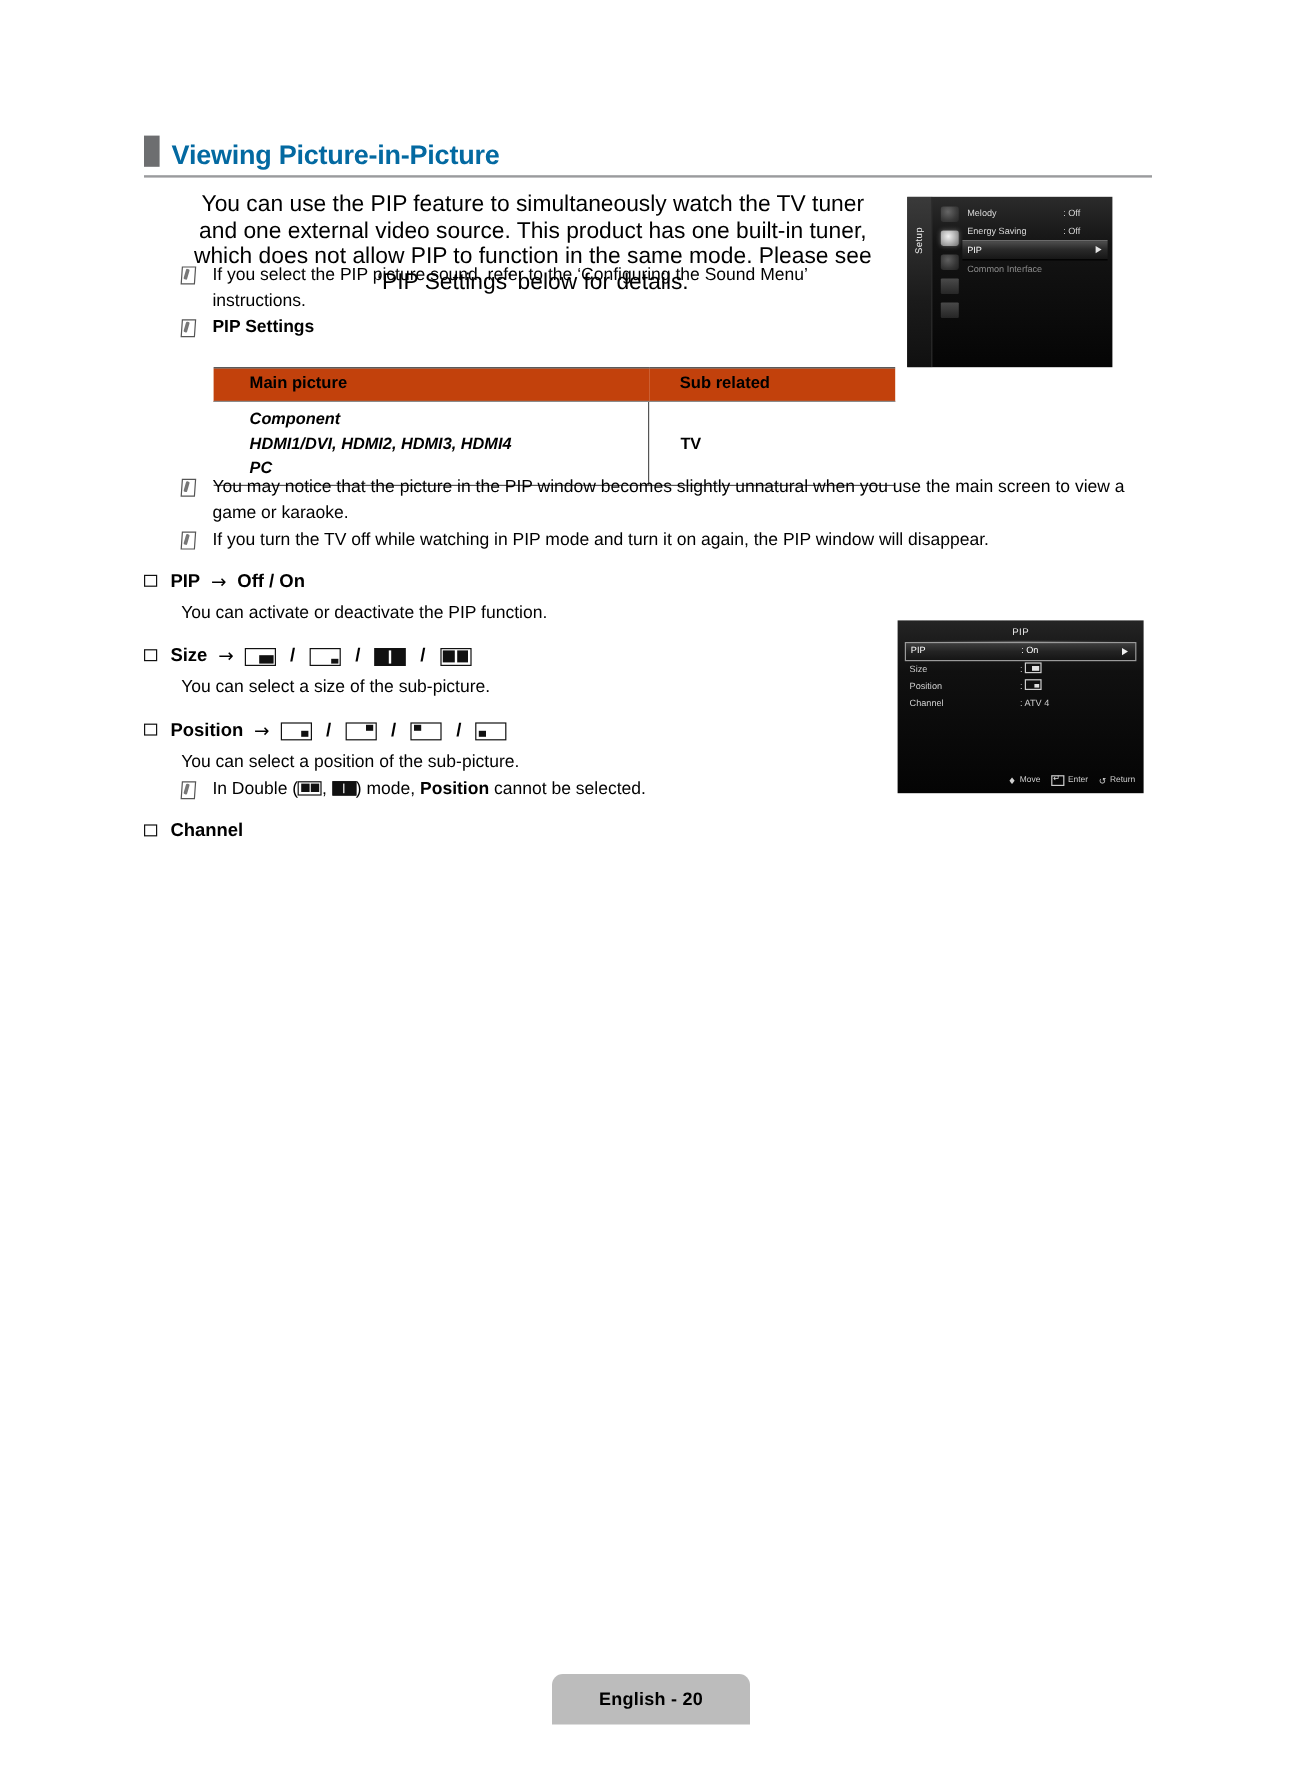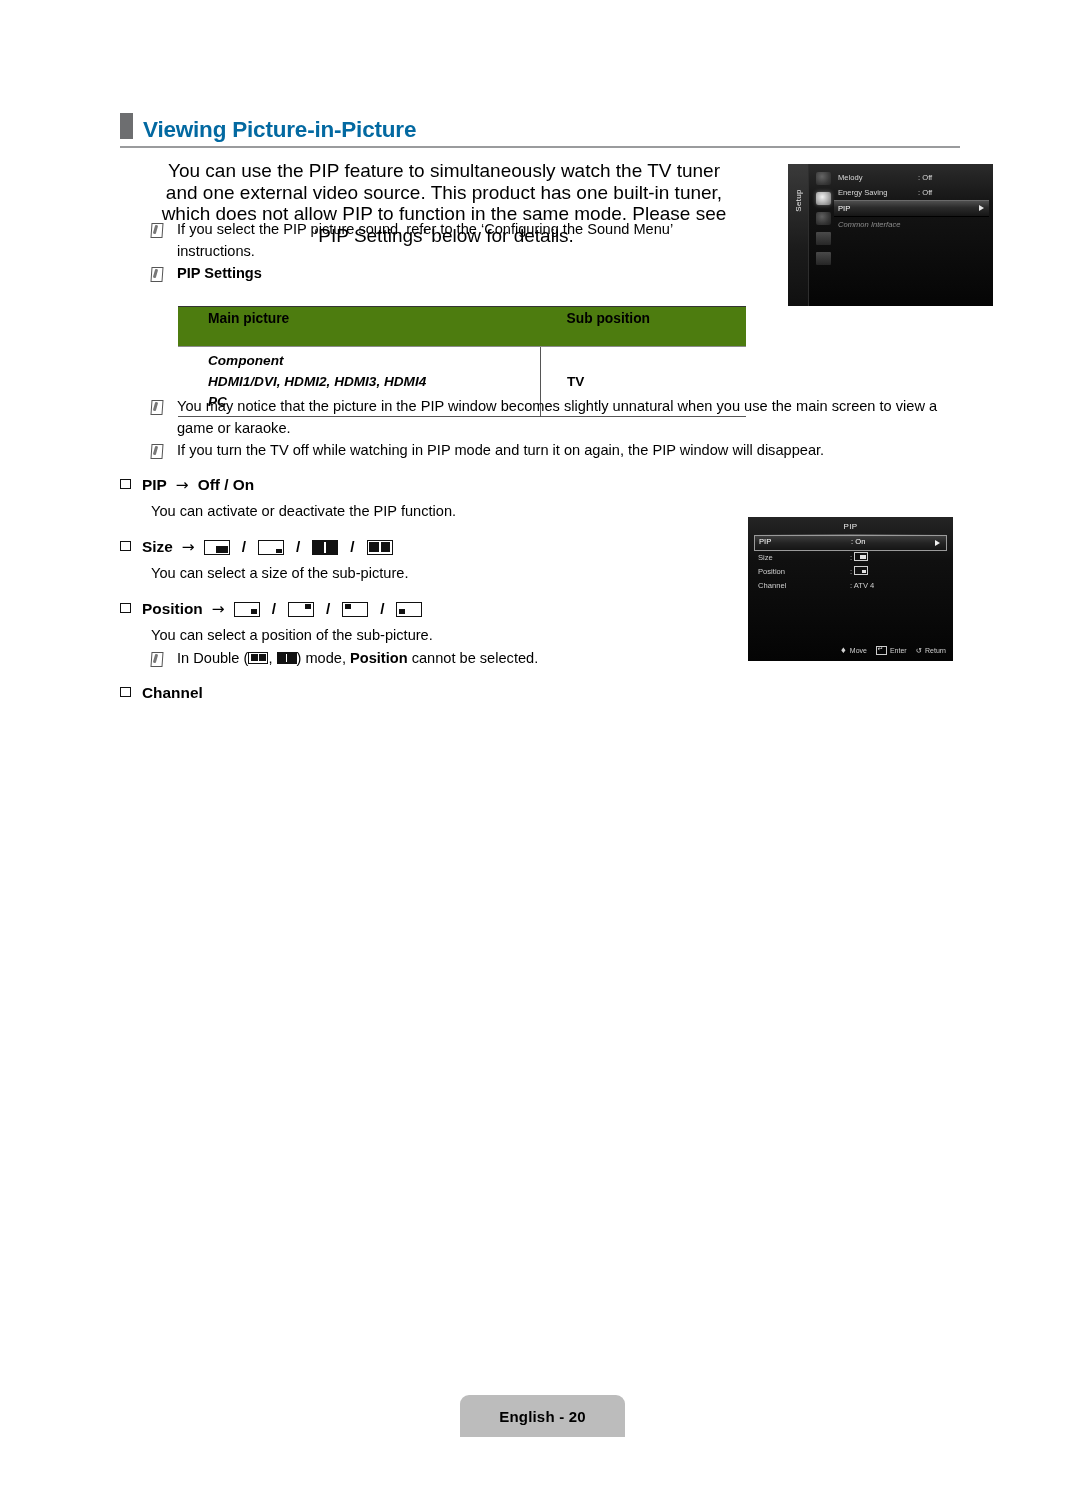--- a/index.html
+++ b/index.html
@@ -154,25 +154,25 @@
     font-size: 13.6px;
   }
   .pip-table th,
   .pip-table td {
     text-align: left;
     padding: 3px 0 3px 30px;
     vertical-align: top;
     font-weight: bold;
   }
   .pip-table thead th {
-    background: #4d7c0f;
+    background: #c2410c;
     border-top: 1.6px solid #333;
     border-bottom: 1.2px solid #8b8b8b;
     padding-top: 4px;
-    padding-bottom: 20px;
+    padding-bottom: 8px;
     font-size: 13.8px;
   }
   .pip-table thead th.sub-head {
     padding-left: 26px;
   }
   .pip-table tbody td {
     border-bottom: 1.4px solid #555;
     line-height: 20.5px;
     padding-top: 4px;
     padding-bottom: 3px;
@@ -280,23 +280,23 @@
   
   .osd {
     position: absolute;
     background: #000;
     overflow: hidden;
     font-family: "Liberation Sans", sans-serif;
     color: #d8d8d8;
   }
   
   .osd1 {
-    left: 788px;
+    left: 756px;
     top: 164px;
-    width: 205px;
+    width: 171px;
     height: 142px;
     background: linear-gradient(180deg,#2b2b2b 0%, #141414 28%, #050505 100%);
   }
   .osd1 .railbar {
     position: absolute;
     left: 0; top: 0; bottom: 0;
     width: 20px;
     background: linear-gradient(180deg,#3a3a3a 0%,#1b1b1b 60%,#101010 100%);
     border-right: 1px solid #2e2e2e;
   }
@@ -350,21 +350,21 @@
   }
   .osd1 .row.hl .lbl { color: #fff; }
   .osd1 .row .caret {
     position: absolute; right: 5px; top: 50%;
     margin-top: -3.5px;
     width: 0; height: 0;
     border-left: 5px solid #e6e6e6;
     border-top: 3.5px solid transparent;
     border-bottom: 3.5px solid transparent;
   }
-  .osd1 .row.dim { color: #8c8c8c; font-style: italic; }
+  .osd1 .row.dim { color: #8c8c8c; }
 
   
   .osd2 {
     left: 748px;
     top: 517px;
     width: 205px;
     height: 144px;
     background: linear-gradient(180deg,#242424 0%, #101010 30%, #040404 100%);
   }
   .osd2 .title {
@@ -486,21 +486,21 @@
     <div class="bullet">
       <span class="glyph"><span class="ico-note"></span></span>
       <span class="btext b">PIP Settings</span>
     </div>
   </div>
 
   <table class="pip-table">
     <thead>
       <tr>
         <th>Main picture</th>
-        <th class="sub-head">Sub position</th>
+        <th class="sub-head">Sub related</th>
       </tr>
     </thead>
     <tbody>
       <tr>
         <td class="main-col">
           <div>Component</div>
           <div>HDMI1/DVI, HDMI2, HDMI3, HDMI4</div>
           <div>PC</div>
         </td>
         <td class="sub-col">TV</td>

